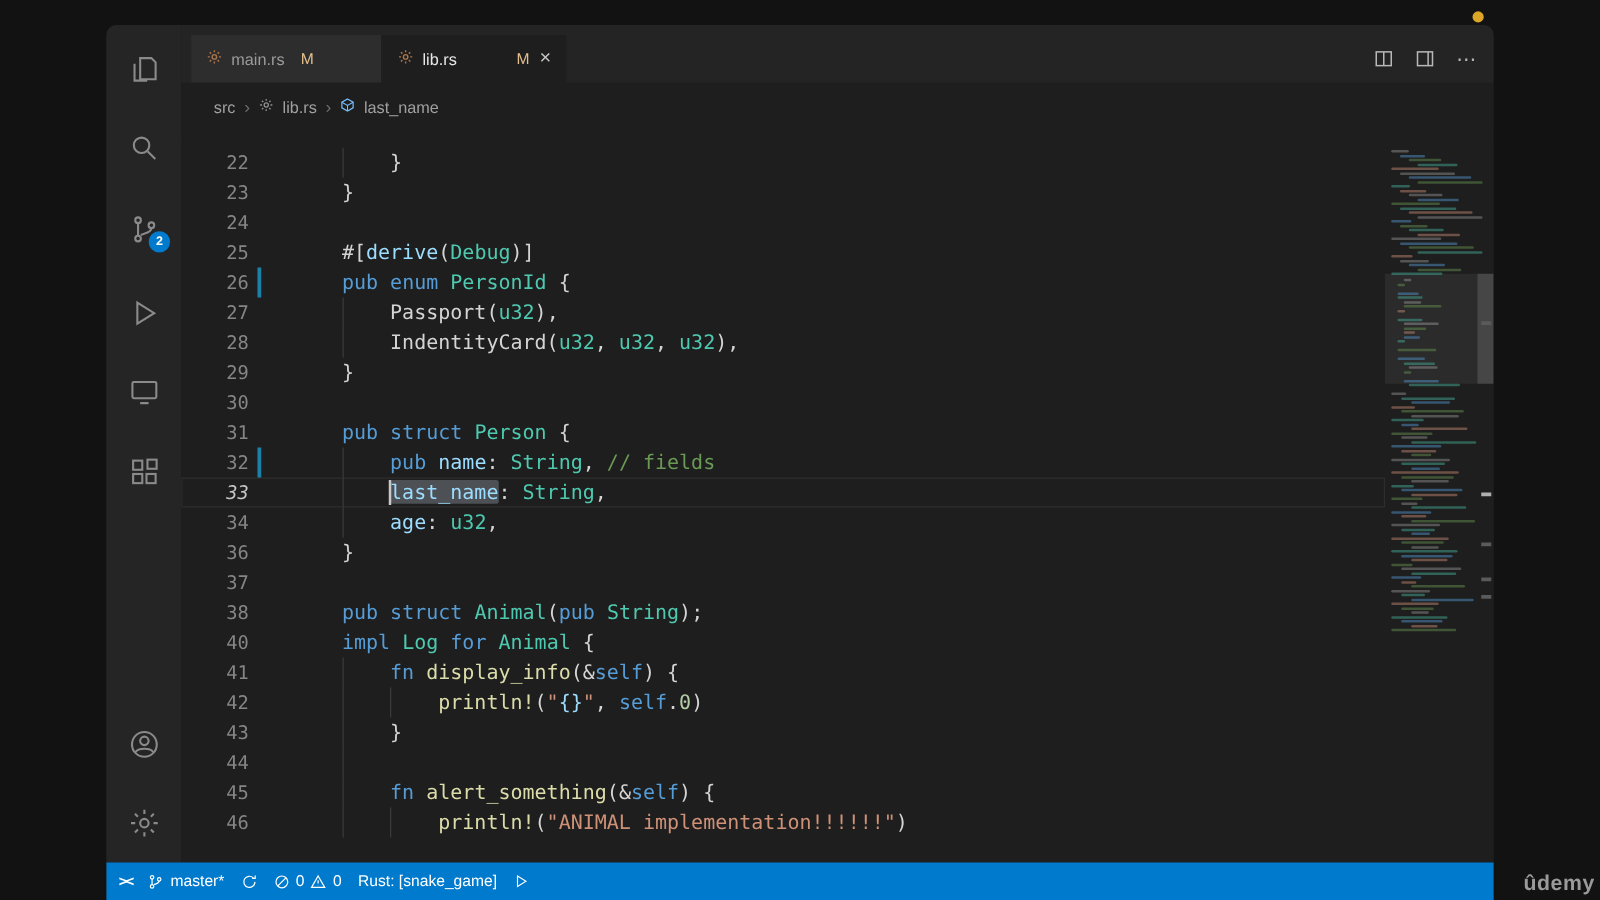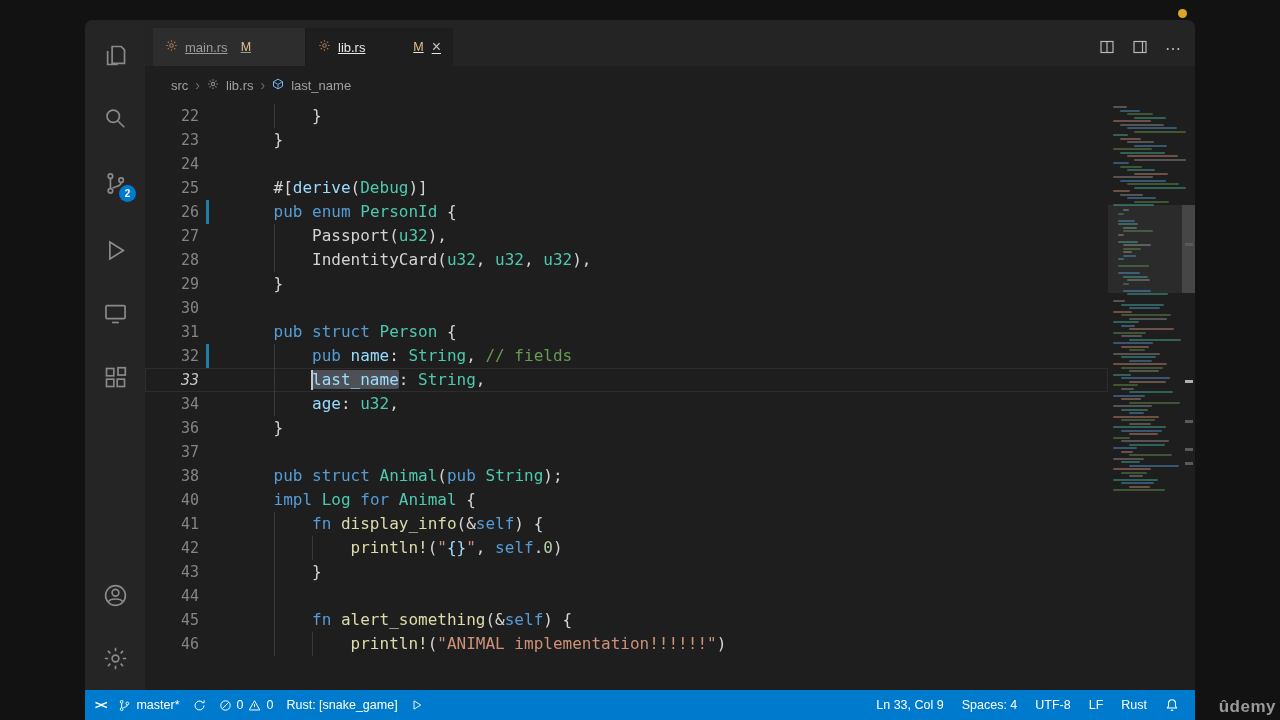--- a/index.html
+++ b/index.html
@@ -19,37 +19,37 @@
   .badge { position:absolute; left:28px; top:26px; width:17px; height:17px; border-radius:50%;
            background:#007acc; color:#fff; font-size:10px; display:flex; align-items:center;
            justify-content:center; font-weight:bold; }
 
   
   .egroup { position:absolute; left:60px; top:0; width:1050px; height:670px; }
 
   .tabstrip { position:relative; height:46px; background:#242424; display:flex;
               align-items:flex-end; padding-left:8px; }
   .tab { height:38px; display:flex; align-items:center; gap:7px; padding:0 12px;
-         font-size:13px; cursor:pointer;text-decoration:underline; }
+         font-size:13px; cursor:pointer; }
   .tab.inactive { width:153px; background:#2d2d2d; color:#9b9b9b; border-right:1px solid #1b1b1b; }
   .tab.active { width:147px; background:#1e1e1e; color:#e7e7e7; }
   .mod-badge { color:#e2c08d; font-size:12.5px; margin-left:6px; }
   .tab.active .tab-right { margin-left:auto; display:flex; align-items:center; gap:8px; }
   .close-x { color:#c5c5c5; font-size:16px; line-height:16px; cursor:pointer; }
   .tab-actions { position:absolute; right:14px; top:19px; display:flex; gap:17px; align-items:center; }
   .tab-actions .ticon { cursor:pointer; color:#b8b8b8; font-size:16px; line-height:16px; }
   .tab-actions svg { width:16px; height:16px; fill:none; stroke:#b8b8b8; stroke-width:1.2; }
 
   .breadcrumbs { height:38px; background:#1e1e1e; display:flex; align-items:center;
                  gap:7px; padding-left:26px; font-size:13px; color:#a0a0a0; }
   .crumb { cursor:pointer; }
   .chev { color:#6e6e6e; font-size:14px; }
 
   
-  .editor { position:absolute; left:0; top:84px; width:1050px; height:586px;
+  .editor { position:absolute; left:0; top:98px; width:1050px; height:586px;
             background:#1e1e1e; overflow:hidden; }
   .codepane { position:absolute; left:0; top:0; right:87px; bottom:0; overflow:hidden; }
   .cl { position:relative; display:flex; height:24px; }
   .cl.cur { outline:1px solid rgba(255,255,255,0.07); outline-offset:-1px; }
   .ln { width:54px; text-align:right; font:15px/24px "DejaVu Sans Mono", monospace;
         color:#858585; flex:none; }
   .cl.cur .ln { color:#c6c6c6;font-style:italic; }
   .gitmark { position:absolute; left:61px; top:0; width:3px; height:24px; background:#1b81a8; }
   .ct { position:relative; margin-left:36px; flex:1; white-space:pre;
         font:16px/24px "DejaVu Sans Mono", monospace; color:#d4d4d4; }
@@ -461,33 +461,20 @@
         </span>
         <span class="sb-item">
           <span>Rust: [snake_game]</span>
         </span>
         <span class="sb-item">
           <svg width="12" height="12" viewBox="0 0 16 16">
               <path d="M4 2.5l9 5.5-9 5.5z"></path>
             </svg>
         </span>
       </div>
-      <div class="sb-right">
-        <span class="sb-item">Ln 33, Col 9</span>
-        <span class="sb-item">Spaces: 4</span>
-        <span class="sb-item">UTF-8</span>
-        <span class="sb-item">LF</span>
-        <span class="sb-item">Rust</span>
-        <span class="sb-item">
-          <svg width="14" height="14" viewBox="0 0 16 16">
-              <path d="M8 2a4 4 0 0 0-4 4v3.2L2.8 11.5h10.4L12 9.2V6a4 4 0 0 0-4-4z"></path>
-              <path d="M6.8 13.5a1.3 1.3 0 0 0 2.4 0"></path>
-            </svg>
-        </span>
-      </div>
     </div>
 
   </div>
 
   <div class="rec-dot"></div>
   <div class="watermark">ûdemy</div>
 
 </div>
 
 </body></html>

